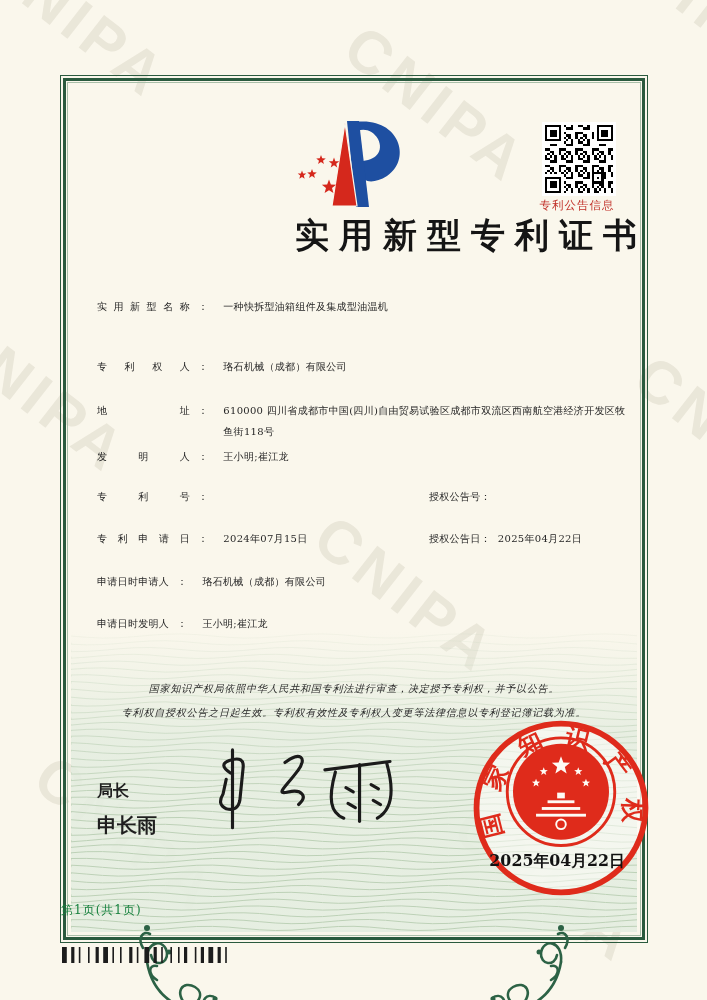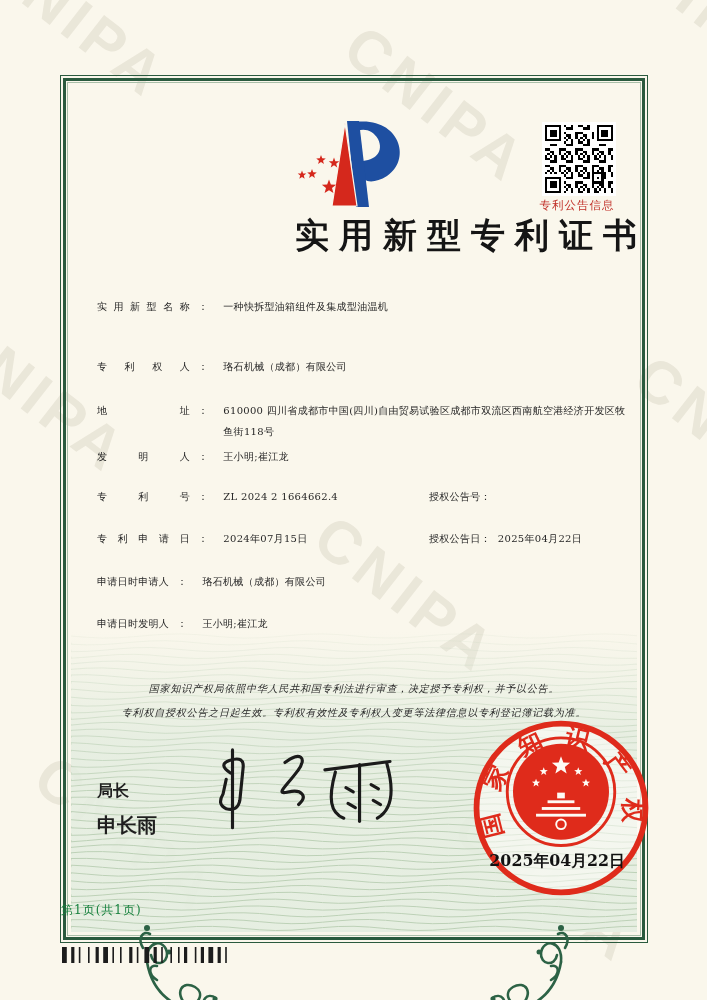--- a/index.html
+++ b/index.html
@@ -403,21 +403,20 @@
       <span class="val val-addr">610000 四川省成都市中国(四川)自由贸易试验区成都市双流区西南航空港经济开发区牧鱼街118号</span>
     </div>
     <div class="row" style="top:370px">
       <span class="lbl">发明人</span>
       <span class="colon">：</span>
       <span class="val">王小明;崔江龙</span>
     </div>
     <div class="row" style="top:410px;right:20px">
       <span class="lbl">专利号</span>
       <span class="colon">：</span>
-      <span class="val">ZL 2024 2 1664662.4</span>
       <span class="col-r">
         <span class="lbl-n">授权公告号</span>
         <span class="colon">：</span>
       </span>
     </div>
     <div class="row" style="top:452px;right:20px">
       <span class="lbl">专利申请日</span>
       <span class="colon">：</span>
       <span class="val">2024年07月15日</span>
       <span class="col-r">

